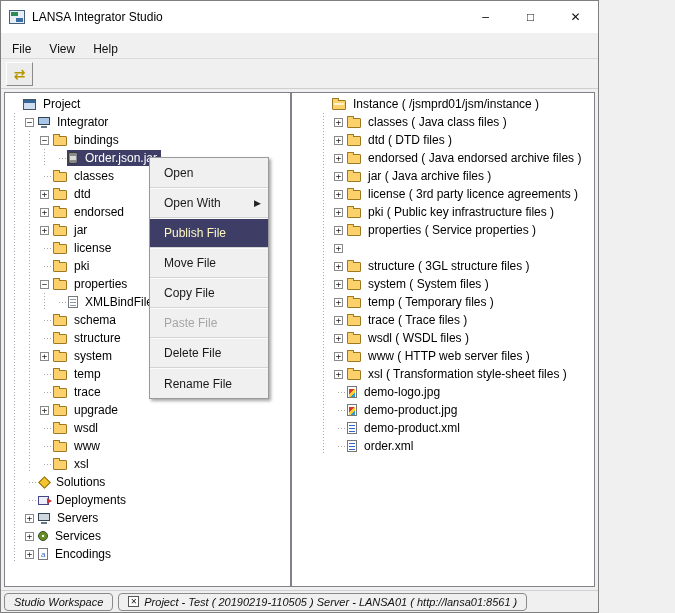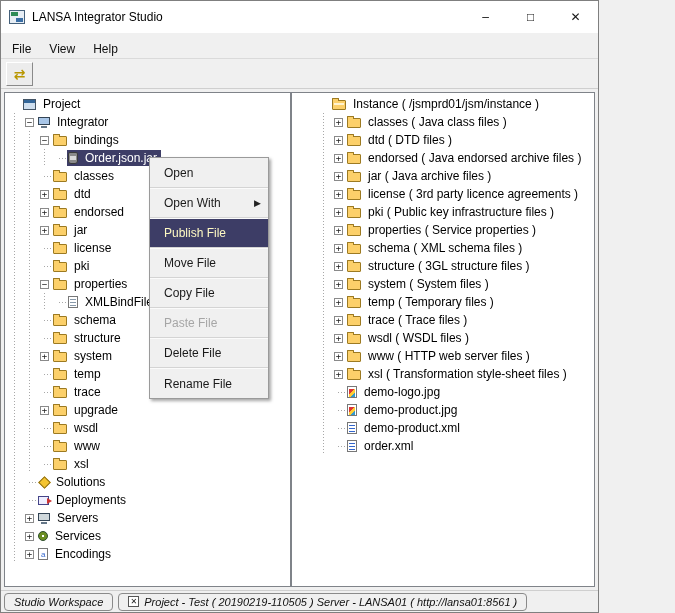--- a/index.html
+++ b/index.html
@@ -442,24 +442,20 @@
           <span class="node">
             <span class="ic ic-folder"></span>
             <span class="tlabel">properties ( Service properties )</span>
           </span>
         </div>
         <div class="tree-row">
           <span class="cell guide"></span>
           <span class="cell">
             <span class="box">+</span>
           </span>
-          <span class="node">
-            <span class="ic ic-folder"></span>
-            <span class="tlabel">schema ( XML schema files )</span>
-          </span>
         </div>
         <div class="tree-row">
           <span class="cell guide"></span>
           <span class="cell">
             <span class="box">+</span>
           </span>
           <span class="node">
             <span class="ic ic-folder"></span>
             <span class="tlabel">structure ( 3GL structure files )</span>
           </span>

